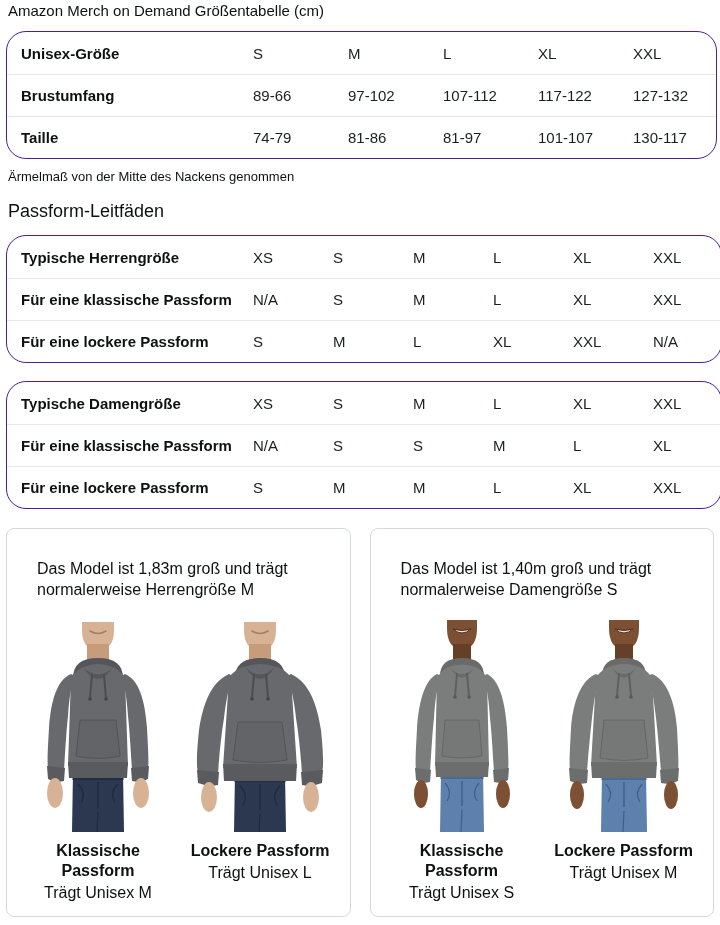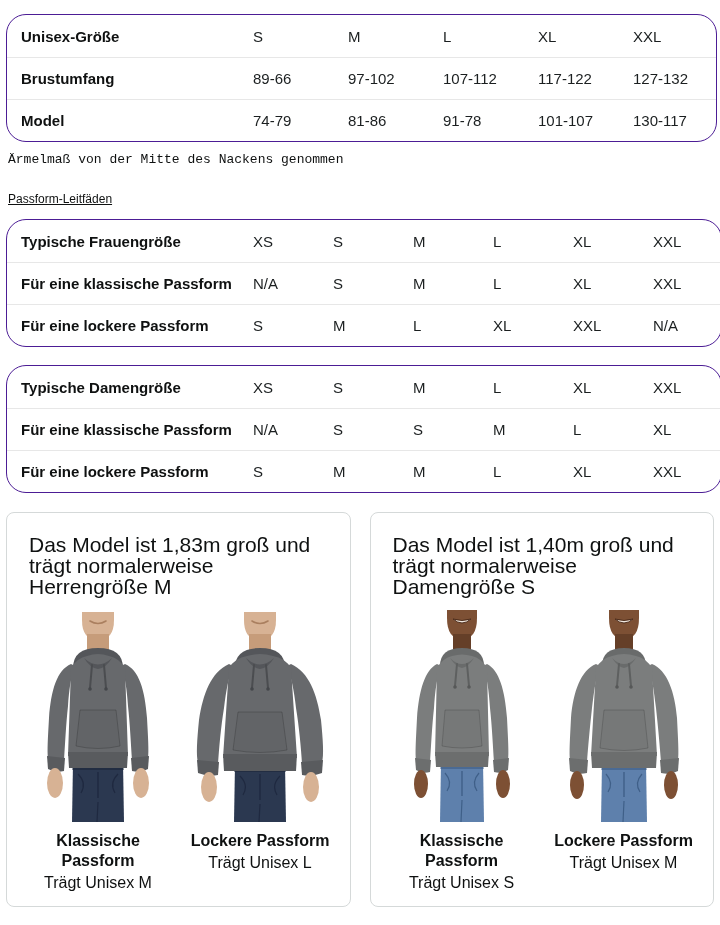--- a/index.html
+++ b/index.html
@@ -44,56 +44,55 @@
     color: #0f1111;
   }
   col.c-label { width: 234px; }
   table.t5 col.c-val { width: 95px; }
   table.t6 col.c-val { width: 80px; }
   .note {
     font-size: 13px;
     line-height: 16px;
     margin: 10px 0 0 0;
     padding-left: 2px;
-    font-family: Liberation Mono, monospace;
   }
   .section-heading {
-    font-size: 12px;
+    font-size: 18px;
     font-weight: 400;
-    margin: 24px 0 0 0;
+    margin: 16px 0 0 0;
     padding-left: 2px;
-    text-decoration: underline;
   }
   table.fit-a { margin-top: 13px; }
   table.fit-b { margin-top: 18px; }
   .cards { display: flex; gap: 19px; margin-top: 19px; }
   .model-card {
     border: 1px solid #d5d9d9;
     border-radius: 8px;
     width: 344.5px;
     padding: 13px 14px 12px 14px;
   }
   .card-desc {
-    font-size: 21px;
+    font-size: 16px;
     line-height: 21px;
-    margin: 8px;
+    margin: 16px;
   }
   .photos { display: flex; gap: 8px; margin-top: 9px; }
   .photos figure { margin: 0; width: 154px; }
   .photo { width: 154px; height: 216px; background: #ffffff; }
   .photo svg { display: block; width: 154px; height: 216px; }
   figcaption { text-align: center; margin-top: 9px; }
   .fit-label { font-weight: 700; font-size: 16px; line-height: 20px; text-align: center; }
   .wears-label { font-size: 16px; line-height: 23px; }
 </style>
 </head>
 <body>
 
 <div class="page">
 
+  <h1 class="page-title">Amazon Merch on Demand Größentabelle (cm)</h1>
 
   <table class="chart-table t5">
     <colgroup>
         <col class="c-label">
         <col class="c-val">
         <col class="c-val">
         <col class="c-val">
         <col class="c-val">
         <col class="c-val">
       </colgroup>
@@ -108,24 +107,24 @@
       </tr>
       <tr>
         <td class="lbl">Brustumfang</td>
         <td>89-66</td>
         <td>97-102</td>
         <td>107-112</td>
         <td>117-122</td>
         <td>127-132</td>
       </tr>
       <tr>
-        <td class="lbl">Model</td>
+        <td class="lbl">Taille</td>
         <td>74-79</td>
         <td>81-86</td>
-        <td>91-78</td>
+        <td>81-97</td>
         <td>101-107</td>
         <td>130-117</td>
       </tr>
     </tbody>
   </table>
 
   <p class="note">Ärmelmaß von der Mitte des Nackens genommen</p>
 
   <p class="section-heading">Passform-Leitfäden</p>
 
@@ -134,21 +133,21 @@
         <col class="c-label">
         <col class="c-val">
         <col class="c-val">
         <col class="c-val">
         <col class="c-val">
         <col class="c-val">
         <col class="c-val">
       </colgroup>
     <tbody>
       <tr>
-        <td class="lbl">Typische Frauengröße</td>
+        <td class="lbl">Typische Herrengröße</td>
         <td>XS</td>
         <td>S</td>
         <td>M</td>
         <td>L</td>
         <td>XL</td>
         <td>XXL</td>
       </tr>
       <tr>
         <td class="lbl">Für eine klassische Passform</td>
         <td>N/A</td>

